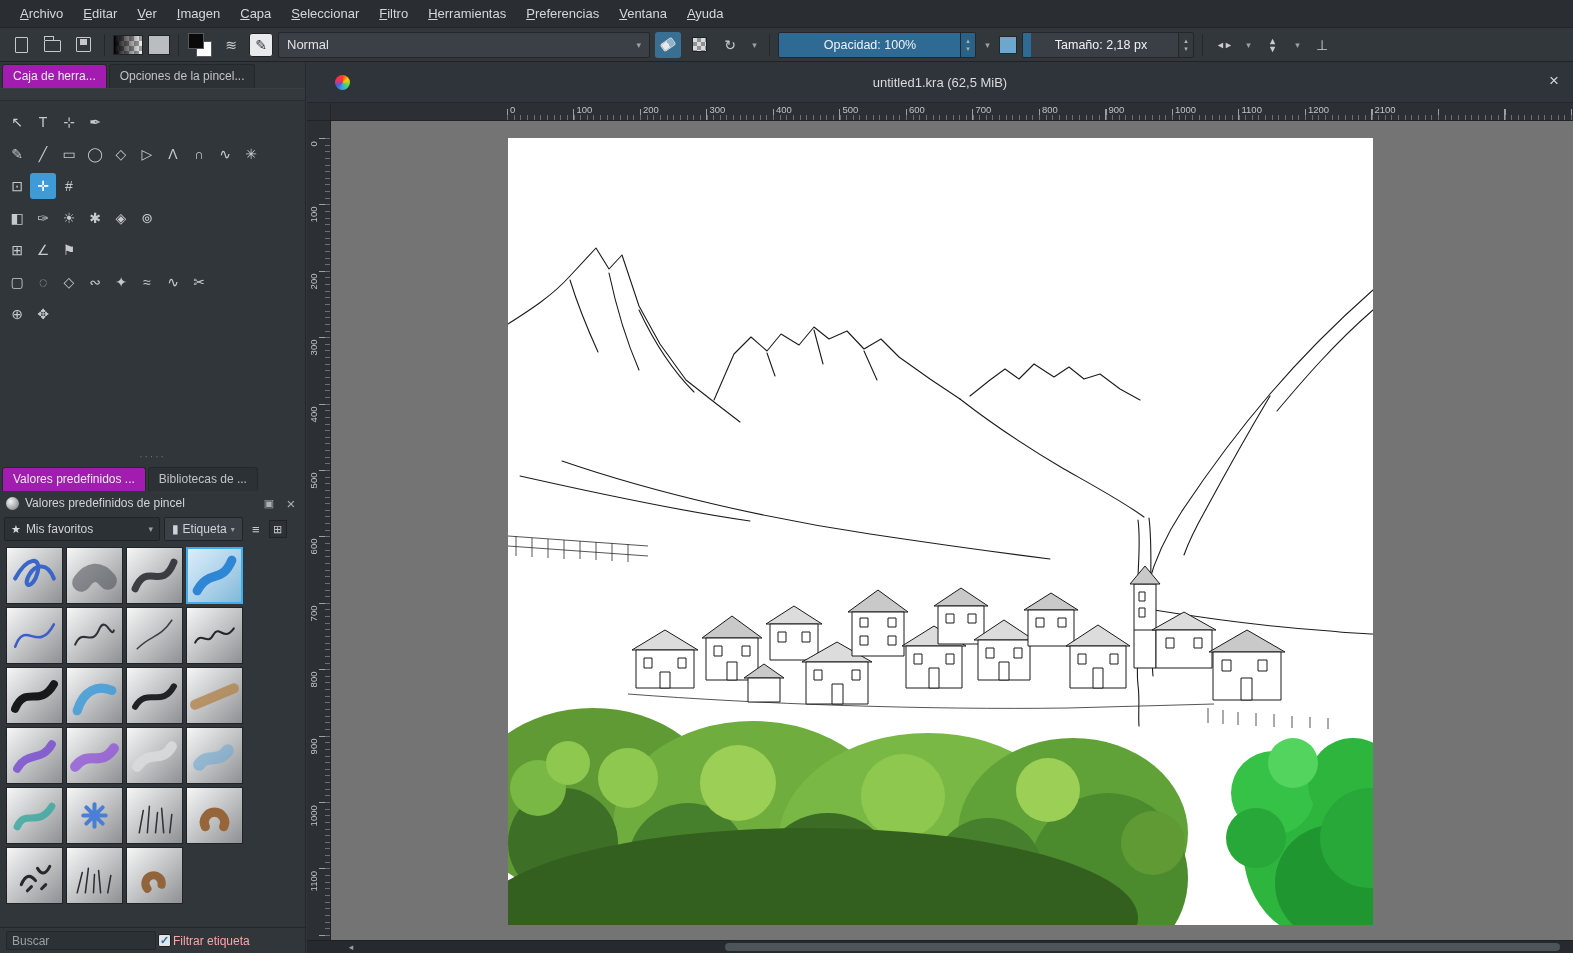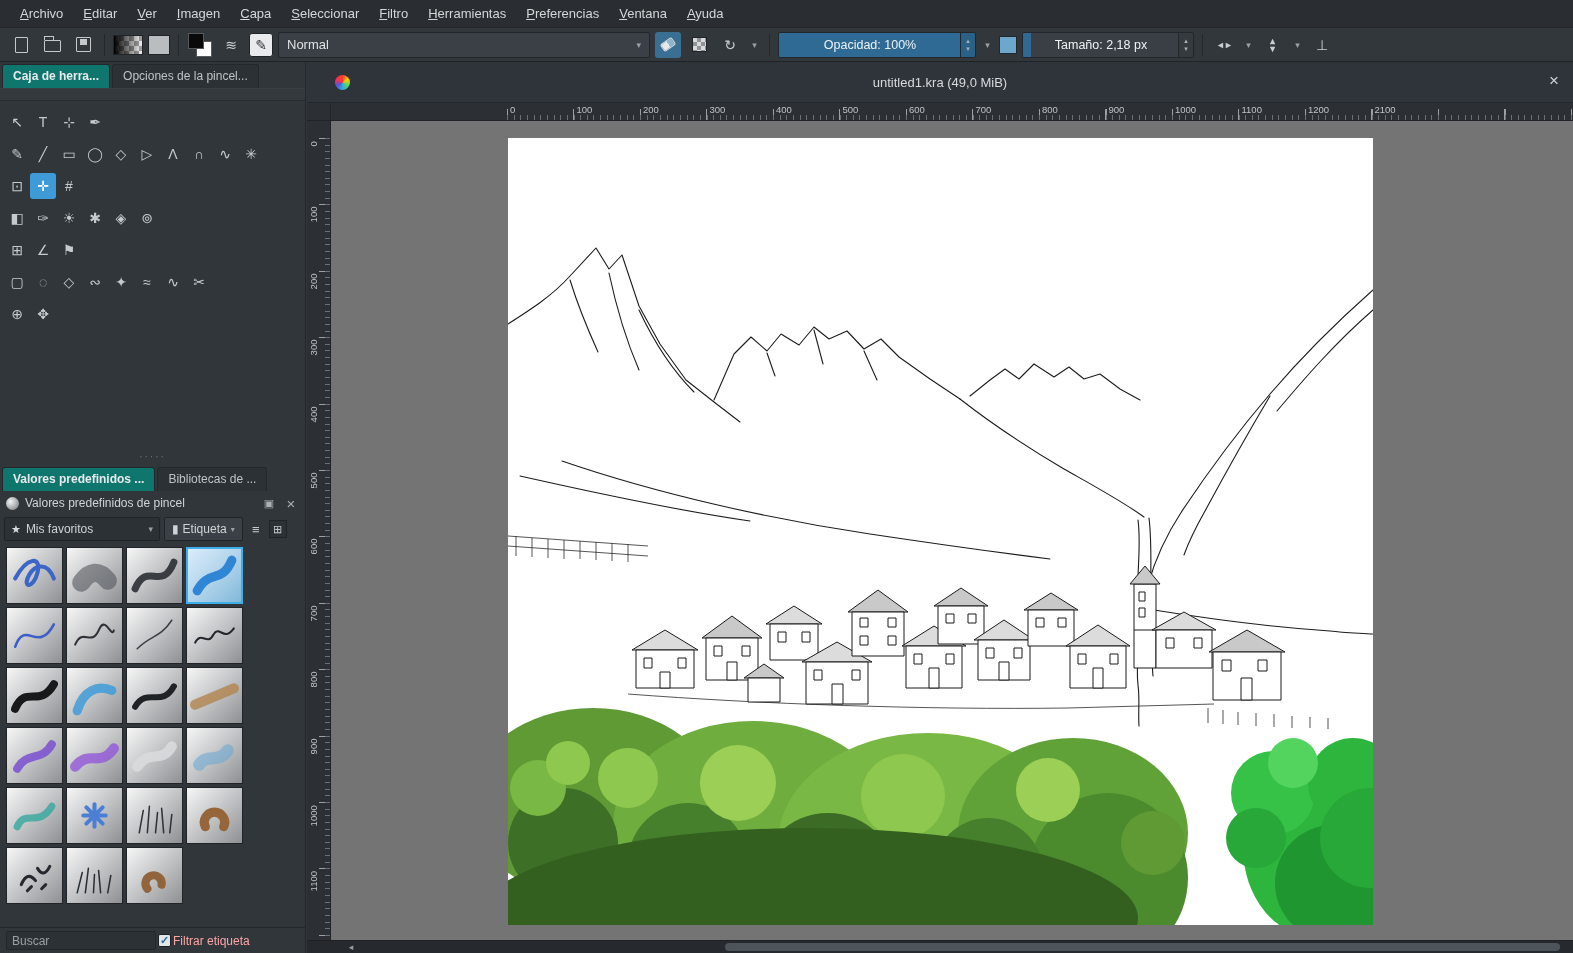--- a/index.html
+++ b/index.html
@@ -64,21 +64,21 @@
   .mirror-v .mirror-glyph { display:inline-block; transform:rotate(90deg); }
   .caret-btn { width:13px; height:26px; display:flex; align-items:center; justify-content:center;
                font-size:9px; color:#9aa0a4; flex:none; }
 
   
   .panel { position:absolute; left:0; top:62px; width:306px; bottom:0; background:#31363b;
            border-right:1px solid #24282c; display:flex; flex-direction:column; }
   .tabs-row { display:flex; gap:2px; padding:2px 2px 0 2px; height:26px; flex:none; }
   .tab { padding:4px 10px; background:#2c3136; border:1px solid #24282c; border-bottom:none;
          font-size:12px; color:#bfc3c5; border-radius:3px 3px 0 0; white-space:nowrap; overflow:hidden; }
-  .tab.active { background:#0f766e; color:#e8eaec;font-weight:bold; }
+  .tab.active { background:#a21caf; color:#e8eaec; }
   .docker-strip { height:13px; border-top:1px solid #3a3f44; border-bottom:1px solid #2a2e32; background:#34393e; flex:none; }
 
   .toolbox { padding:8px 4px 0 4px; height:352px; flex:none; }
   .tool-row { display:flex; margin-bottom:6px; }
   .tool { width:26px; height:26px; display:flex; align-items:center; justify-content:center;
           color:#c6cacc; font-size:14px; background:transparent; border:none; border-radius:3px;
           font-family:"Liberation Sans",sans-serif; }
   .tool.active { background:#3f9bd8; color:#fff; }
 
   .splitter { height:12px; text-align:center; color:#70767b; font-size:10px; line-height:8px; letter-spacing:2px; flex:none; }
@@ -579,21 +579,21 @@
     <div class="search-row">
       <input class="search-input" type="text" placeholder="Buscar" style="">
       <span class="checkbox">✓</span>
       <span class="check-label">Filtrar etiqueta</span>
     </div>
   </aside>
 
   <main class="canvas-region">
     <div class="canvas-titlebar">
       <span class="colorwheel"></span>
-      <span class="canvas-title">untitled1.kra (49,0 MiB)</span>
+      <span class="canvas-title">untitled1.kra (62,5 MiB)</span>
       <span class="canvas-close">×</span>
     </div>
 
     <div class="hruler">
       <div class="corner"></div>
       <div class="hticks"></div>
       <div class="hruler-labels">
 
       <span class="hlab">0</span>
           <span class="hlab">100</span>

